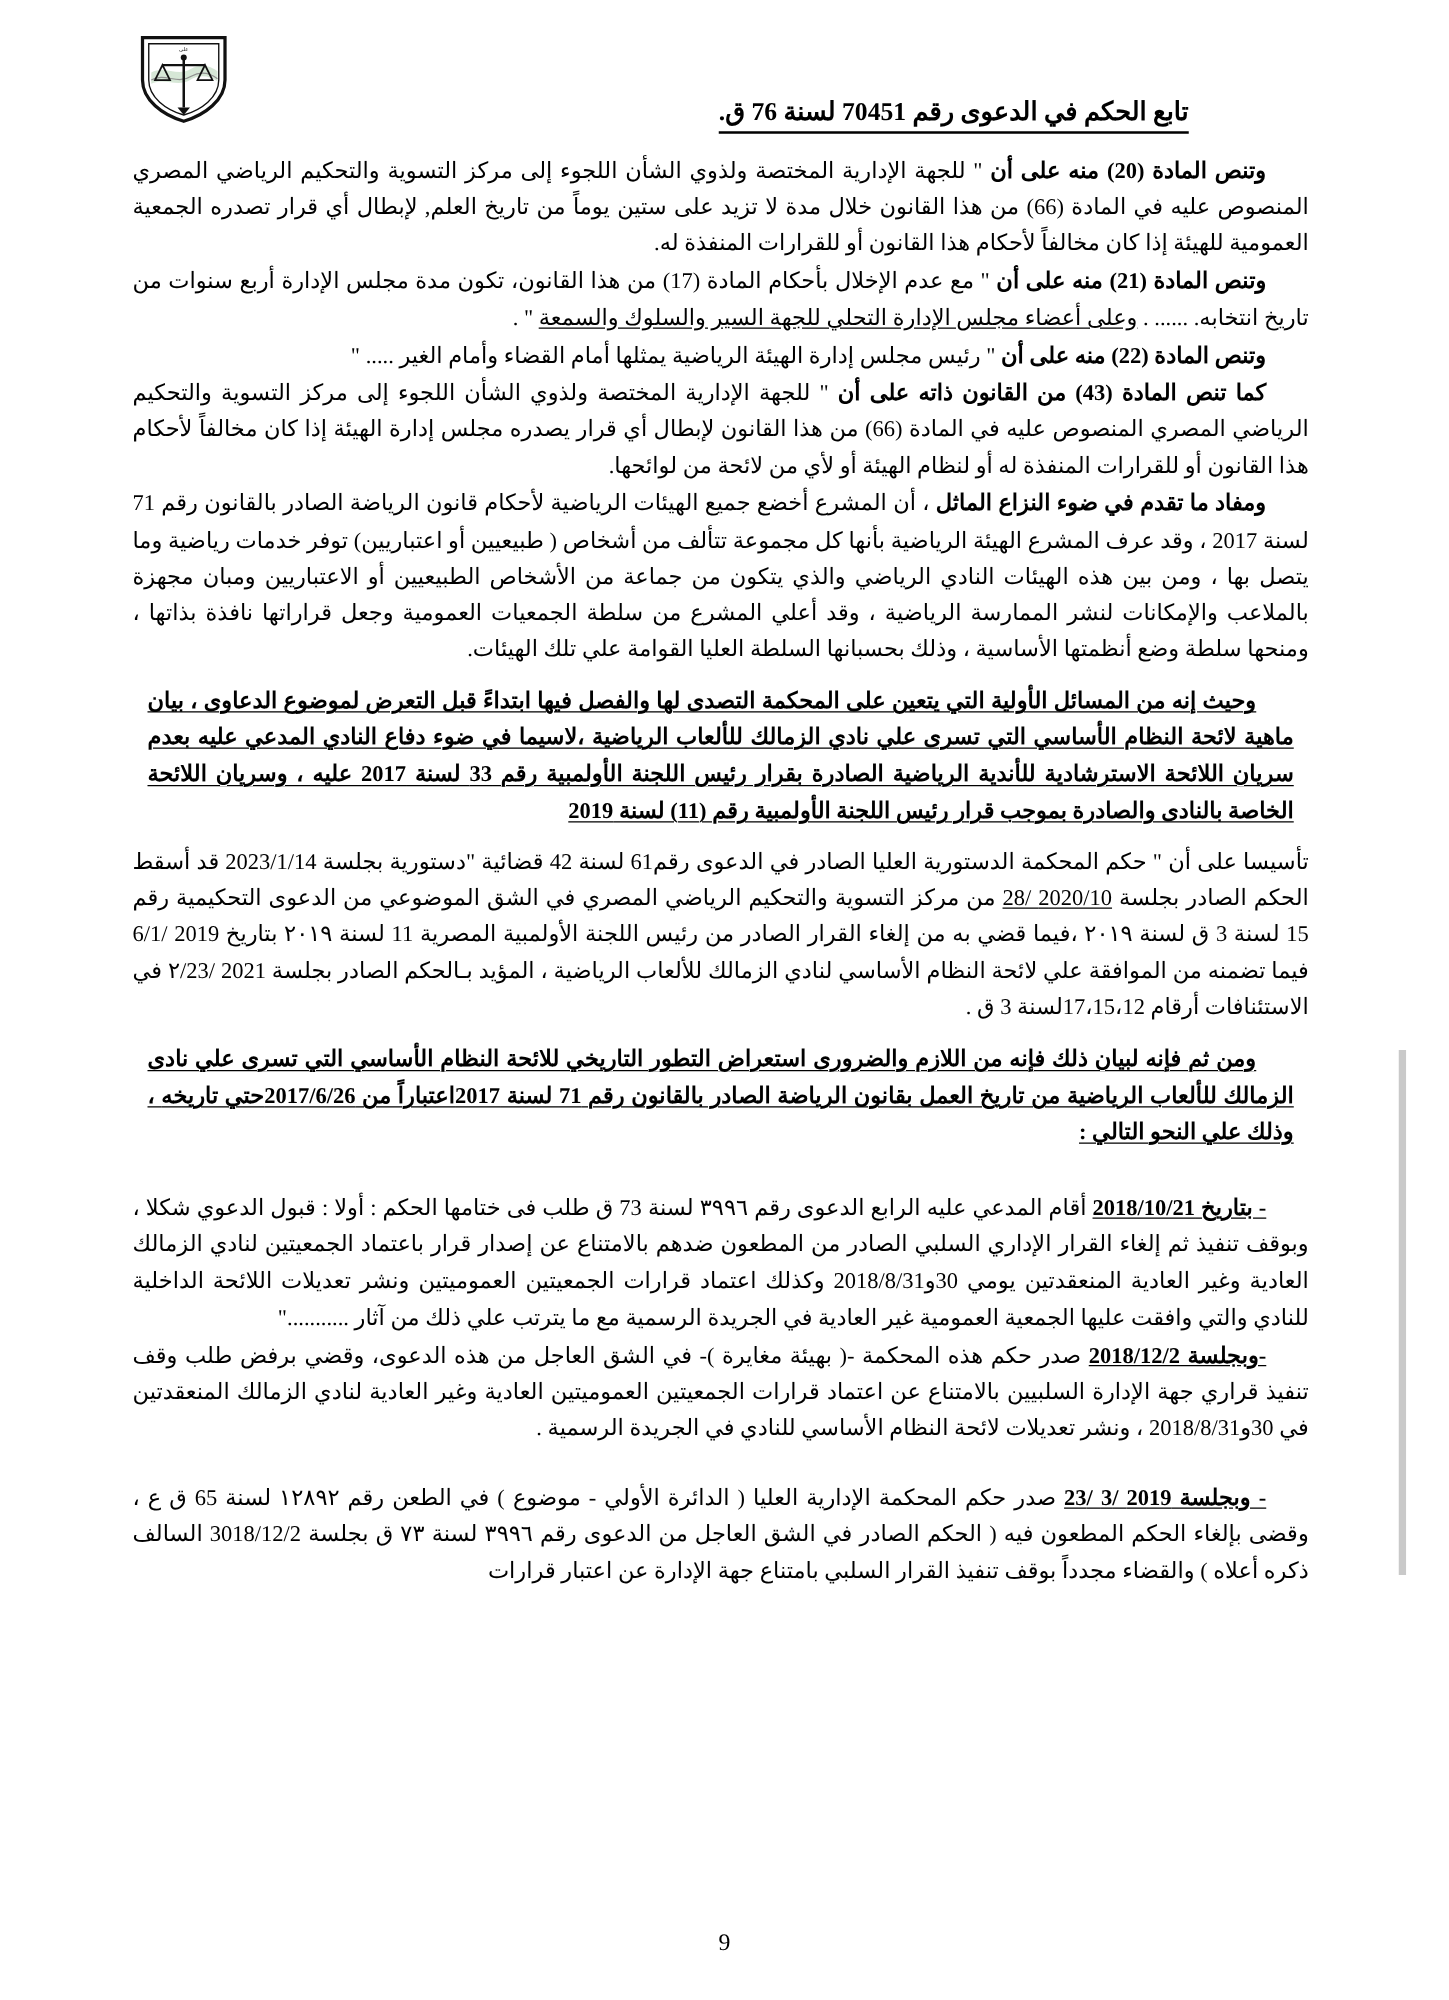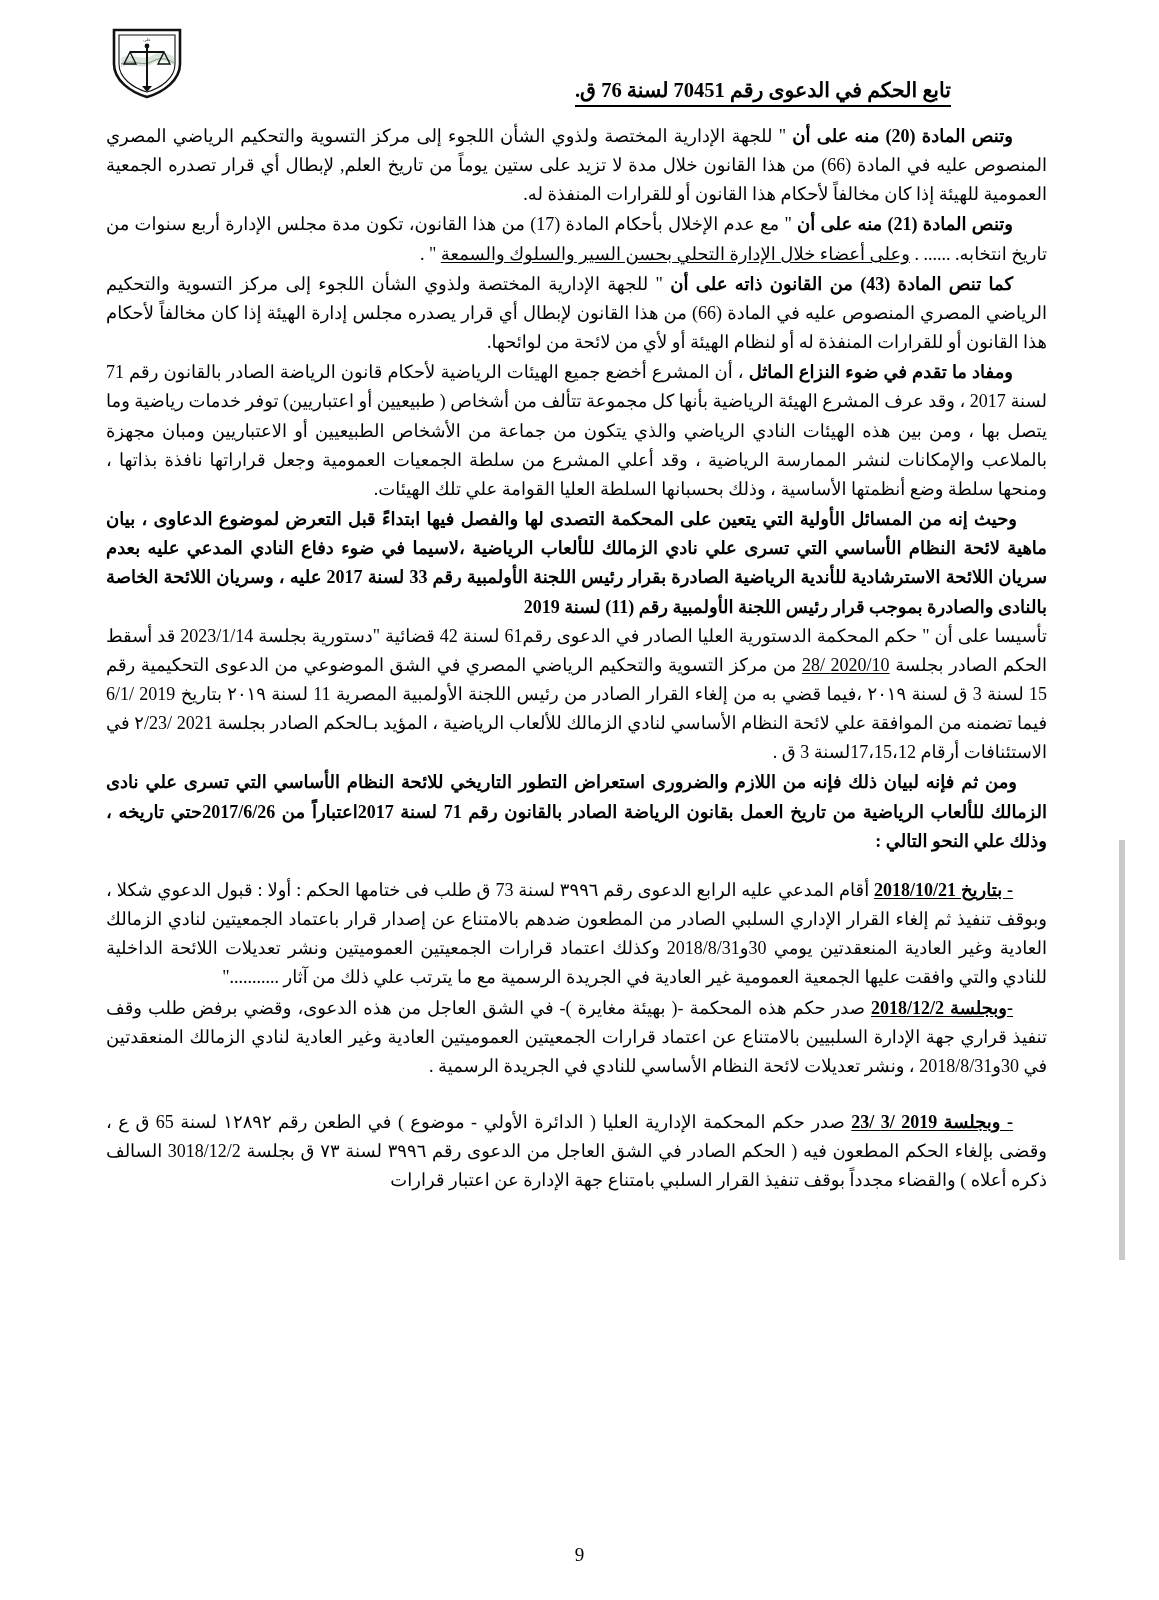--- a/index.html
+++ b/index.html
@@ -73,26 +73,27 @@
   p.para.noind { text-indent: 0; }
 
   
   .b   { font-weight: bold; }
   .u   { text-decoration: underline; text-underline-offset: 2px; }
   .bu  { font-weight: bold; text-decoration: underline; text-underline-offset: 2px; }
 
   
   p.ruled {
     font-weight: bold;
+    text-decoration: underline;
     text-underline-offset: 3px;
     text-decoration-thickness: 1.4px;
     letter-spacing: 0.15px;
     text-align: justify;
     text-align-last: right;
-    margin: 0;
+    margin: 12px;
     text-indent: 30px;
   }
 
   
   p.dated { text-indent: 34px; margin: 0 0 1px 0; }
 
   .spacer-sm { height: 10px; }
   .spacer-md { height: 26px; }
 
   
@@ -142,23 +143,26 @@
     <span class="ttl">تابع الحكم في الدعوى رقم 70451 لسنة 76 ق.</span>
   </div>
 
   <div class="body-block">
 
     <p class="para">
       <span class="b">وتنص المادة (20) منه على أن </span><span>" للجهة الإدارية المختصة ولذوي الشأن اللجوء إلى مركز التسوية والتحكيم الرياضي المصري المنصوص عليه في المادة (66) من هذا القانون خلال مدة لا تزيد على ستين يوماً من تاريخ العلم, لإبطال أي قرار تصدره الجمعية العمومية للهيئة إذا كان مخالفاً لأحكام هذا القانون أو للقرارات المنفذة له.</span>
     </p>
 
     <p class="para">
-      <span class="b">وتنص المادة (21) منه على أن </span><span>" مع عدم الإخلال بأحكام المادة (17) من هذا القانون، تكون مدة مجلس الإدارة أربع سنوات من تاريخ انتخابه. ...... . </span><span class="u">وعلى أعضاء خلال الإدارة التحلي بحسن السير والسلوك والسمعة</span><span> " .</span>
-    </p>
-
+      <span class="b">وتنص المادة (21) منه على أن </span><span>" مع عدم الإخلال بأحكام المادة (17) من هذا القانون، تكون مدة مجلس الإدارة أربع سنوات من تاريخ انتخابه. ...... . </span><span class="u">وعلى أعضاء مجلس الإدارة التحلي للجهة السير والسلوك والسمعة</span><span> " .</span>
+    </p>
+
+    <p class="para">
+      <span class="b">وتنص المادة (22) منه على أن </span><span>" رئيس مجلس إدارة الهيئة الرياضية يمثلها أمام القضاء وأمام الغير ..... "</span>
+    </p>
 
     <p class="para">
       <span class="b">كما تنص المادة (43) من القانون ذاته على أن </span><span>"  للجهة الإدارية المختصة ولذوي الشأن اللجوء إلى مركز التسوية والتحكيم الرياضي المصري المنصوص عليه في المادة (66) من هذا القانون لإبطال أي قرار يصدره مجلس إدارة الهيئة إذا كان مخالفاً لأحكام هذا القانون أو للقرارات المنفذة له أو لنظام الهيئة أو لأي من لائحة من لوائحها.</span>
     </p>
 
     <p class="para">
       <span class="b">ومفاد ما تقدم في ضوء النزاع الماثل</span><span> ، أن المشرع أخضع جميع الهيئات الرياضية لأحكام قانون الرياضة الصادر بالقانون رقم 71 لسنة 2017 ، وقد عرف المشرع الهيئة الرياضية بأنها كل مجموعة تتألف من أشخاص ( طبيعيين أو اعتباريين) توفر خدمات رياضية وما يتصل بها ، ومن بين هذه الهيئات النادي الرياضي والذي يتكون من جماعة من الأشخاص الطبيعيين أو الاعتباريين ومبان مجهزة بالملاعب والإمكانات لنشر الممارسة الرياضية ، وقد أعلي المشرع من سلطة الجمعيات العمومية وجعل قراراتها نافذة بذاتها ، ومنحها سلطة وضع أنظمتها الأساسية ، وذلك بحسبانها السلطة العليا القوامة علي تلك الهيئات.</span>
     </p>
 
     <p class="ruled">وحيث إنه من المسائل الأولية التي يتعين على المحكمة التصدى لها والفصل فيها ابتداءً قبل التعرض لموضوع الدعاوى ، بيان ماهية لائحة النظام الأساسي التي تسرى علي نادي الزمالك للألعاب الرياضية ،لاسيما في ضوء دفاع النادي المدعي عليه بعدم  سريان اللائحة الاسترشادية للأندية الرياضية الصادرة بقرار رئيس اللجنة الأولمبية رقم 33 لسنة 2017 عليه ، وسريان اللائحة الخاصة بالنادى والصادرة بموجب قرار رئيس اللجنة الأولمبية رقم (11) لسنة 2019</p>

